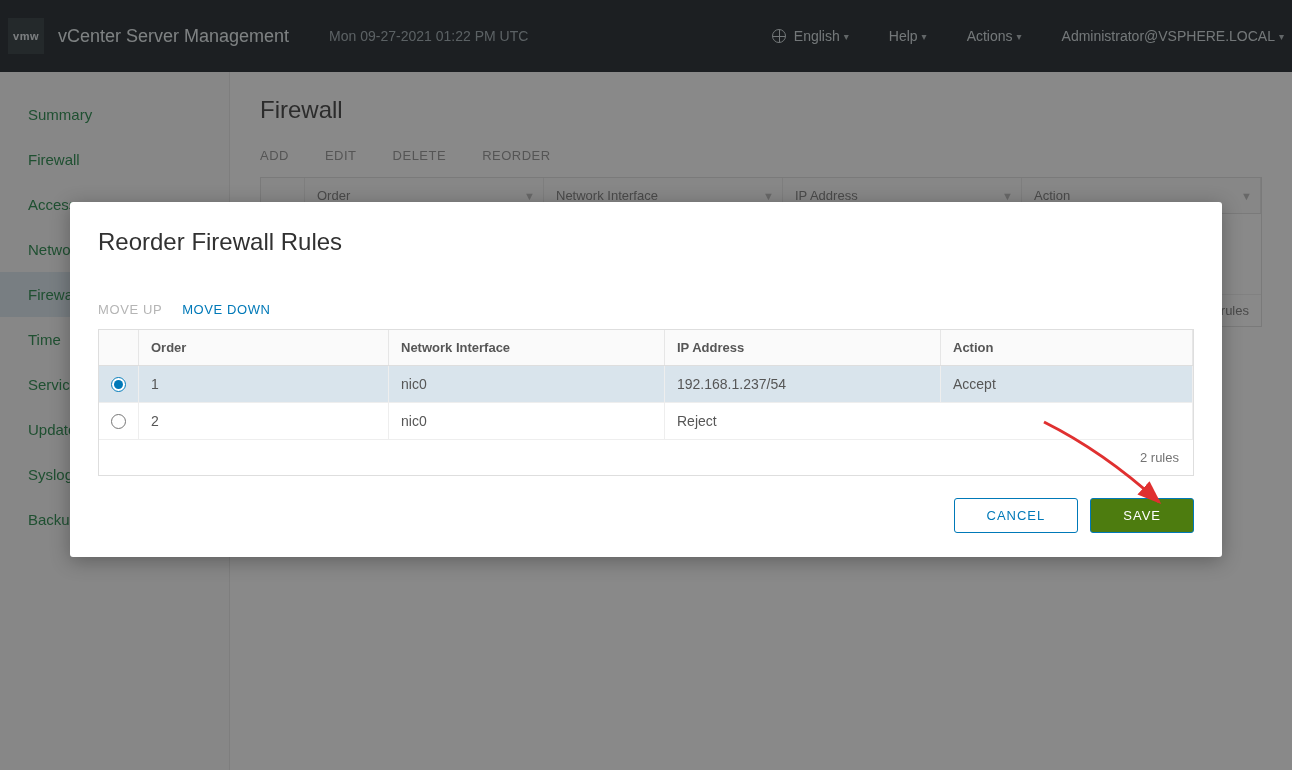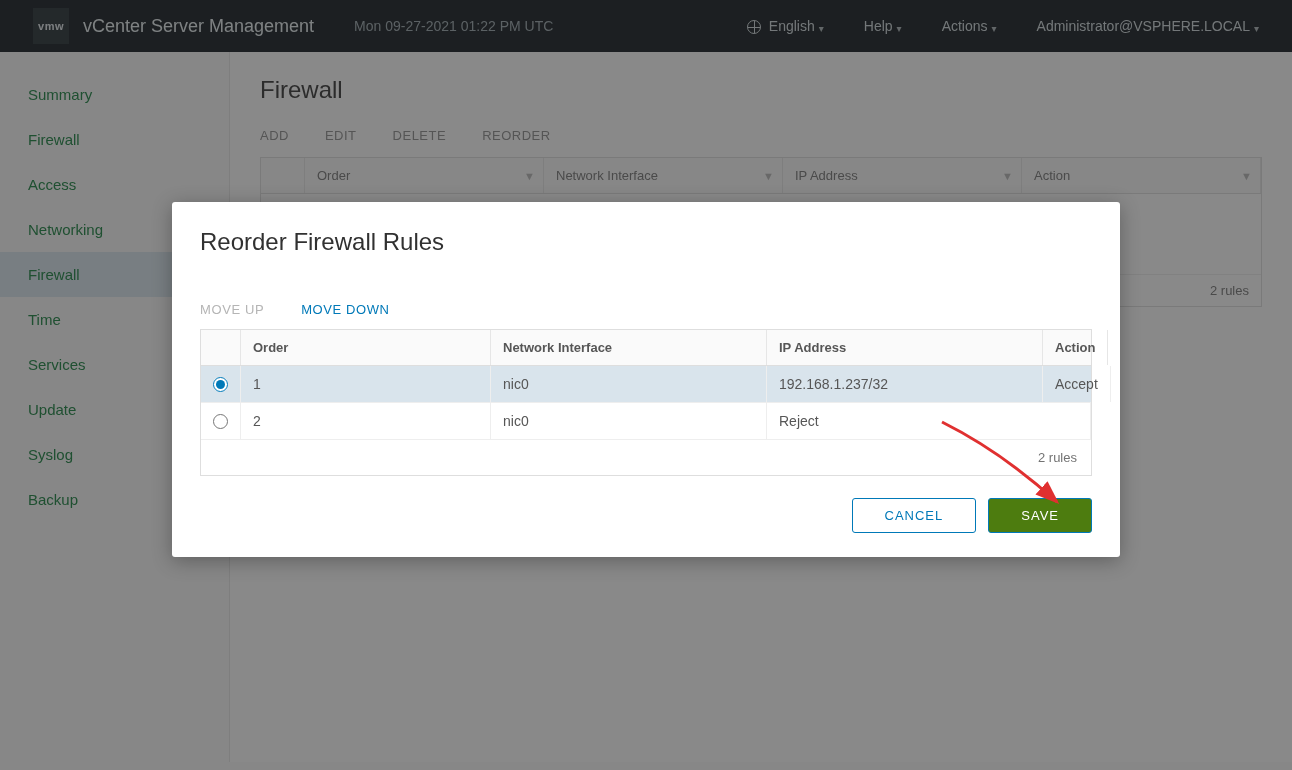--- a/index.html
+++ b/index.html
@@ -8,26 +8,26 @@
     font-size: 14px;
     color: #565656;
     background: #fafafa;
     width: 1292px;
     height: 770px;
     overflow: hidden;
     position: relative;
   }
   
   .topbar {
-    height: 52px;
+    height: 72px;
     background: #0e161b;
     color: #cfd8dc;
     display: flex;
     align-items: center;
-    padding: 0 33px;
+    padding: 0 8px;
   }
   .topbar .logo {
     width: 36px; height: 36px;
     background: #1f2a30;
     display: flex; align-items: center; justify-content: center;
     font-size: 11px; font-weight: 600; letter-spacing: 0.5px;
     color: #e2e8ec;
     margin-right: 14px;
   }
   .topbar .brand {
@@ -39,21 +39,21 @@
   .topbar .timestamp {
     font-size: 14px;
     color: #9aa6ad;
   }
   .topbar .spacer { flex: 1; }
   .topbar .menu-item {
     color: #cfd8dc;
     font-size: 14px;
     margin-left: 40px;
     display: flex;
-    align-items: flex-end;
+    align-items: center;
     gap: 4px;
   }
   .topbar .menu-item .chev { font-size: 10px; opacity: 0.8; }
   .globe-icon { width:14px; height:14px; border:1.5px solid #cfd8dc; border-radius:50%; position:relative; margin-right:4px; display:inline-block; }
   .globe-icon::before { content:""; position:absolute; left:0; right:0; top:50%; border-top:1px solid #cfd8dc; }
   .globe-icon::after { content:""; position:absolute; top:0; bottom:0; left:50%; border-left:1px solid #cfd8dc; }
 
   
   .layout { display:flex; height: calc(770px - 60px); }
   .sidebar {
@@ -90,29 +90,29 @@
   .bg-table-footer { display:flex; justify-content:flex-end; padding:8px 12px; color:#737373; font-size:13px; background:#fff; border-top:1px solid #eee; }
 
   
   .overlay {
     position:absolute; inset:0;
     background: rgba(40,40,40,0.55);
     display:flex; align-items:flex-start; justify-content:center;
   }
   .modal {
     margin-top: 202px;
-    width: 948px;
+    width: 1152px;
     background: #fff;
     border-radius: 3px;
     box-shadow: 0 4px 20px rgba(0,0,0,0.3);
     padding: 26px 28px 24px;
     position: relative;
   }
   .modal-title { font-size: 24px; font-weight: 300; color:#313131; margin-bottom: 46px; }
-  .modal-toolbar { display:flex; gap:37px; margin-bottom: 12px; }
+  .modal-toolbar { display:flex; gap:20px; margin-bottom: 12px; }
   .modal-toolbar button {
     background:none; border:none; font-size:13px; letter-spacing:0.6px;
     text-transform: uppercase; cursor:pointer;
   }
   .modal-toolbar .disabled { color:#b5b5b5; cursor:default; }
   .modal-toolbar .enabled { color:#0079b8; }
 
   .m-table { border:1px solid #dedede; }
   .m-head { display:flex; background:#fafafa; border-bottom:1px solid #dedede; }
   .m-th { padding:10px 12px; border-right:1px solid #e6e6e6; color:#565656; font-size:13px; font-weight:600; }
@@ -228,21 +228,21 @@
         <div class="m-th col-ip">IP Address</div>
         <div class="m-th col-action">Action</div>
       </div>
 
       <div class="m-row sel">
         <div class="m-td col-radio">
           <input type="radio" name="r" checked="" style="">
         </div>
         <div class="m-td col-order">1</div>
         <div class="m-td col-nic">nic0</div>
-        <div class="m-td col-ip">192.168.1.237/32</div>
+        <div class="m-td col-ip">192.168.1.237/54</div>
         <div class="m-td col-action">Accept</div>
       </div>
 
       <div class="m-row">
         <div class="m-td col-radio">
           <input type="radio" name="r" style="">
         </div>
         <div class="m-td col-order">2</div>
         <div class="m-td col-nic">nic0</div>
         <div class="m-td col-action">Reject</div>

